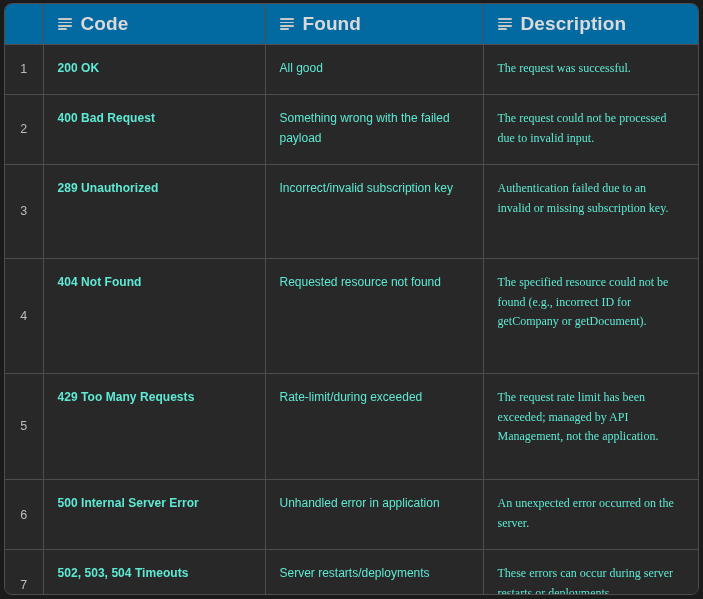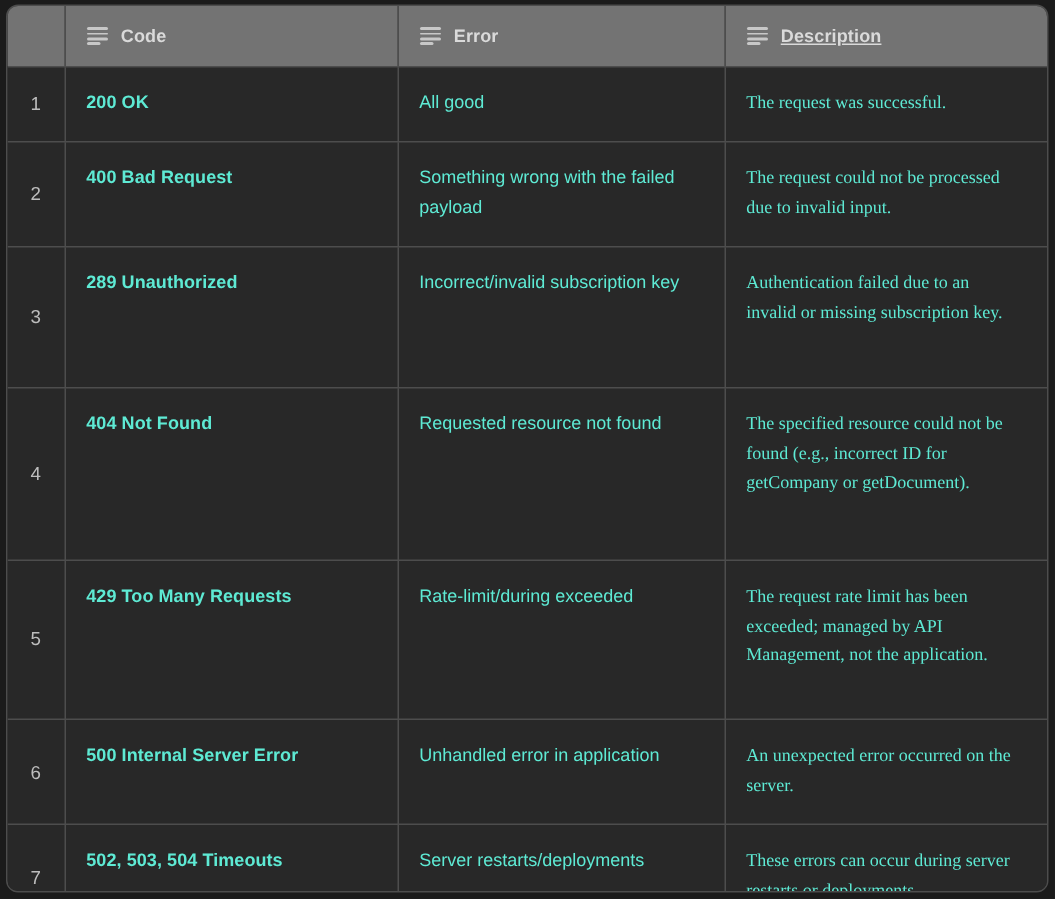--- a/index.html
+++ b/index.html
@@ -37,36 +37,36 @@
 
   
   col.c-rownum { width: 38px; }
   col.c-code   { width: 222px; }
   col.c-reason { width: 218px; }
   col.c-desc   { width: 215px; }
 
   
   thead tr { height: 40px; }
   thead th {
-    background: #737373;
+    background: #0369a1;
     border-right: 1px solid #4d4d4d;
     border-bottom: 1px solid #4d4d4d;
     padding: 0 0 0 14px;
     text-align: left;
     vertical-align: middle;
-    font-size: 12px;
+    font-size: 19px;
     font-weight: bold;
     color: #dadada;
     letter-spacing: 0.1px;
   }
   thead th.corner {
     padding: 0;
     border-right: 1px solid #4d4d4d;
   }
-  thead th.last { border-right: none; text-decoration: underline; }
+  thead th.last { border-right: none; }
 
   .th-inner {
     display: flex;
     align-items: center;
     gap: 9px;
   }
 
   
   .lines-icon {
     display: inline-block;
@@ -152,21 +152,21 @@
         </th>
 
         <th>
           <span class="th-inner">
             <span class="lines-icon">
                 <i></i>
                 <i></i>
                 <i></i>
                 <i></i>
               </span>
-            <span>Error</span>
+            <span>Found</span>
           </span>
         </th>
 
         <th class="last">
           <span class="th-inner">
             <span class="lines-icon">
                 <i></i>
                 <i></i>
                 <i></i>
                 <i></i>

